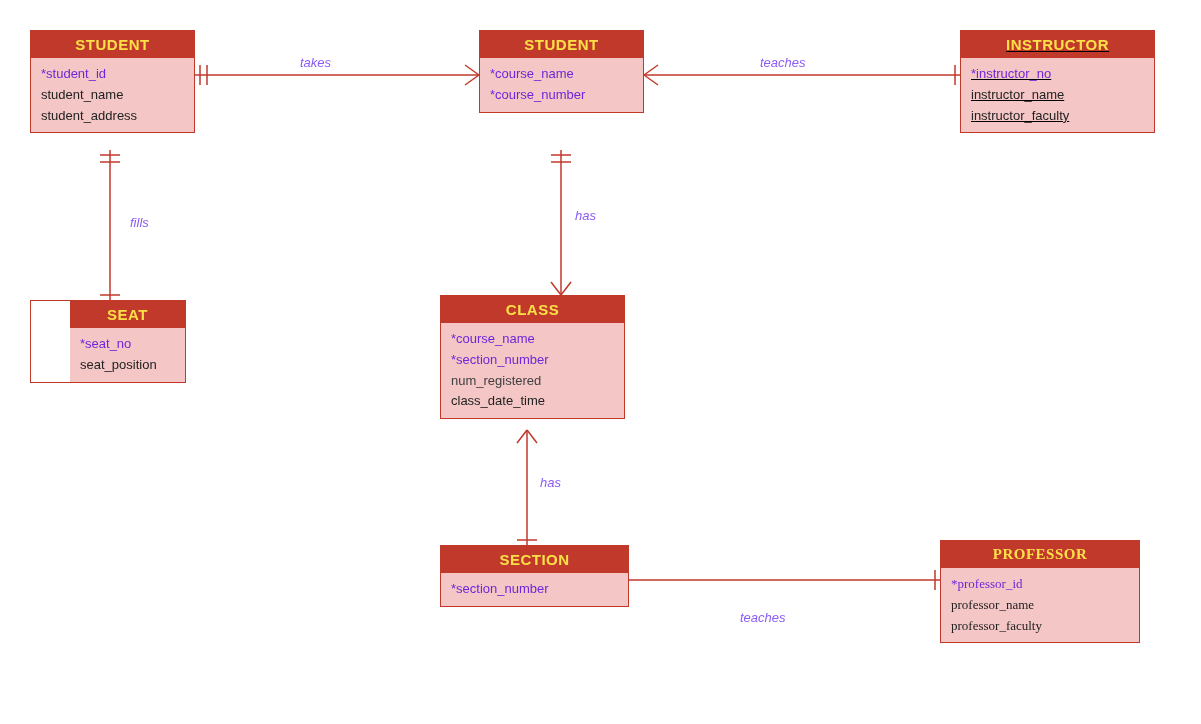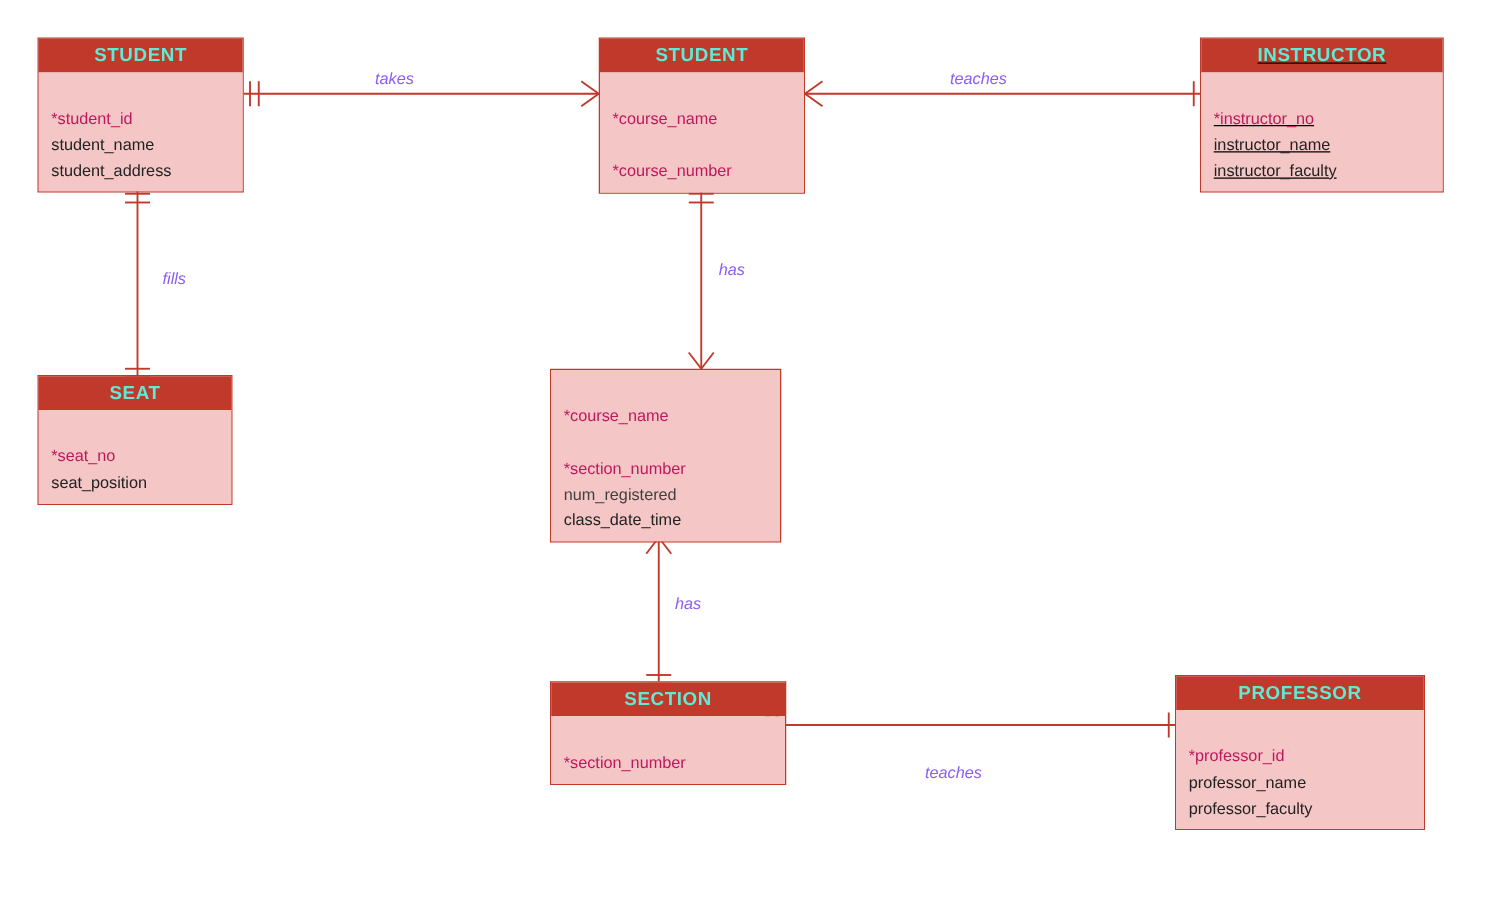--- a/index.html
+++ b/index.html
@@ -16,37 +16,36 @@
       width: 1201px;
       height: 724px;
     }
     .entity {
       position: absolute;
       border: 1.5px solid #c0392b;
       min-width: 140px;
     }
     .entity-header {
       background: #c0392b;
-      color: #5eead4;
+      color: #fde047;
       font-weight: bold;
       font-size: 15px;
       text-align: center;
       padding: 5px 10px;
       letter-spacing: 0.5px;
     }
     .entity-body {
       background: #f5c6c6;
       padding: 6px 10px;
       font-size: 13px;
       color: #222;
       line-height: 1.6;
     }
     .entity-body .pk {
-      color: #be185d;
-      margin-top: 21px;
+      color: #6d28d9;
     }
     .entity-body .fk {
       color: #c0392b;
     }
     svg.lines {
       position: absolute;
       top: 0; left: 0;
       width: 1201px;
       height: 724px;
       pointer-events: none;
@@ -138,45 +137,46 @@
 
   <div class="entity" style="left:960px; top:30px; width:195px;text-decoration:underline;">
     <div class="entity-header">INSTRUCTOR</div>
     <div class="entity-body">
       <div class="pk">*instructor_no</div>
       <div>instructor_name</div>
       <div>instructor_faculty</div>
     </div>
   </div>
 
-  <div class="entity" style="left:30px; top:300px; width:156px;">
+  <div class="entity" style="left:30px; top:300px; width:156px;padding-left:39px;">
     <div class="entity-header">SEAT</div>
     <div class="entity-body">
       <div class="pk">*seat_no</div>
       <div>seat_position</div>
     </div>
   </div>
 
   <div class="entity" style="left:440px; top:295px; width:185px;">
+    <div class="entity-header">CLASS</div>
     <div class="entity-body">
       <div class="pk">*course_name</div>
       <div class="pk">*section_number</div>
       <div class="fk" style="color:#404040;">num_registered</div>
       <div>class_date_time</div>
     </div>
   </div>
 
   <div class="entity" style="left:440px; top:545px; width:189px;">
     <div class="entity-header">SECTION</div>
     <div class="entity-body">
       <div class="pk">*section_number</div>
     </div>
   </div>
 
-  <div class="entity" style="left:940px; top:540px; width:200px;">
+  <div class="entity" style="left:940px; top:540px; width:200px;font-family:Liberation Serif, serif;">
     <div class="entity-header">PROFESSOR</div>
     <div class="entity-body">
       <div class="pk">*professor_id</div>
       <div>professor_name</div>
       <div>professor_faculty</div>
     </div>
   </div>
 
 </div>
 

